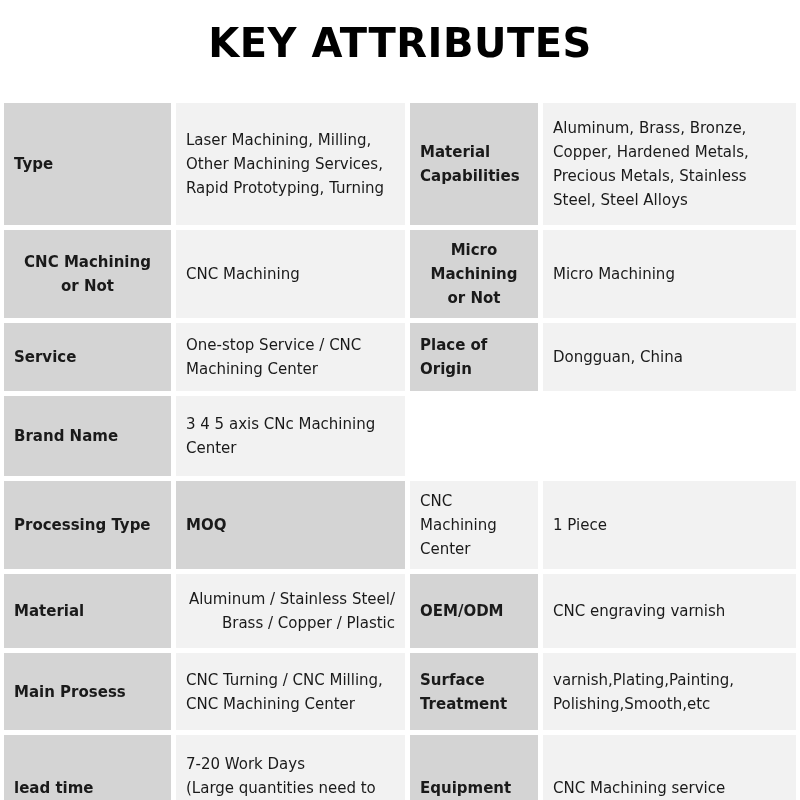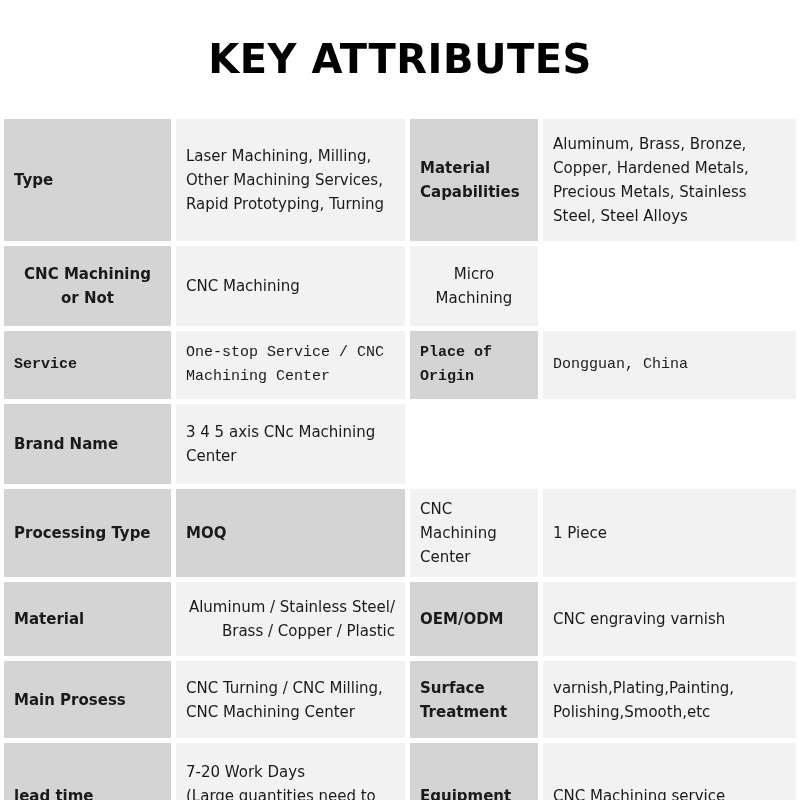--- a/index.html
+++ b/index.html
@@ -6,21 +6,21 @@
     margin: 0;
     padding: 0;
     width: 800px;
     height: 800px;
     overflow: hidden;
     background: #ffffff;
     font-family: "DejaVu Sans", "Liberation Sans", sans-serif;
     color: #1a1a1a;
   }
   .page-title {
-    margin: 36px 0 36px 0;
+    margin: 20px 0 36px 0;
     text-align: center;
     font-size: 40px;
     font-weight: bold;
     letter-spacing: 0.5px;
     color: #000000;
     line-height: 47px;
   }
   .attr-table {
     margin: 0 4px;
   }
@@ -42,21 +42,21 @@
     background: #d4d4d4;
     font-weight: bold;
   }
   .cell.value {
     background: #f2f2f2;
     white-space: pre-line;
   }
   
   .attr-row:nth-child(1) { min-height: 122px; }
   .attr-row:nth-child(2) { min-height: 80px; text-align: center; }
-  .attr-row:nth-child(3) { min-height: 68px; font-family: Liberation Mono, monospace; }
+  .attr-row:nth-child(3) { min-height: 68px; }
   .attr-row:nth-child(4) { min-height: 80px; }
   .attr-row:nth-child(5) { min-height: 67px; }
   .attr-row:nth-child(6) { min-height: 74px; text-align: right; }
   .attr-row:nth-child(7) { min-height: 77px; }
   .attr-row:nth-child(8) { min-height: 106px; } 
 </style>
 </head>
 <body>
 
 <h1 class="page-title">KEY ATTRIBUTES</h1>
@@ -65,20 +65,21 @@
   <div class="attr-row">
     <div class="cell label">Type</div>
     <div class="cell value">Laser Machining, Milling, Other Machining Services, Rapid Prototyping, Turning</div>
     <div class="cell label">Material Capabilities</div>
     <div class="cell value">Aluminum, Brass, Bronze, Copper, Hardened Metals, Precious Metals, Stainless Steel, Steel Alloys</div>
   </div>
 
   <div class="attr-row">
     <div class="cell label">CNC Machining or Not</div>
     <div class="cell value">CNC Machining</div>
+    <div class="cell label">Micro Machining or Not</div>
     <div class="cell value">Micro Machining</div>
   </div>
 
   <div class="attr-row">
     <div class="cell label">Service</div>
     <div class="cell value">One-stop Service / CNC Machining Center</div>
     <div class="cell label">Place of Origin</div>
     <div class="cell value">Dongguan, China</div>
   </div>
 

